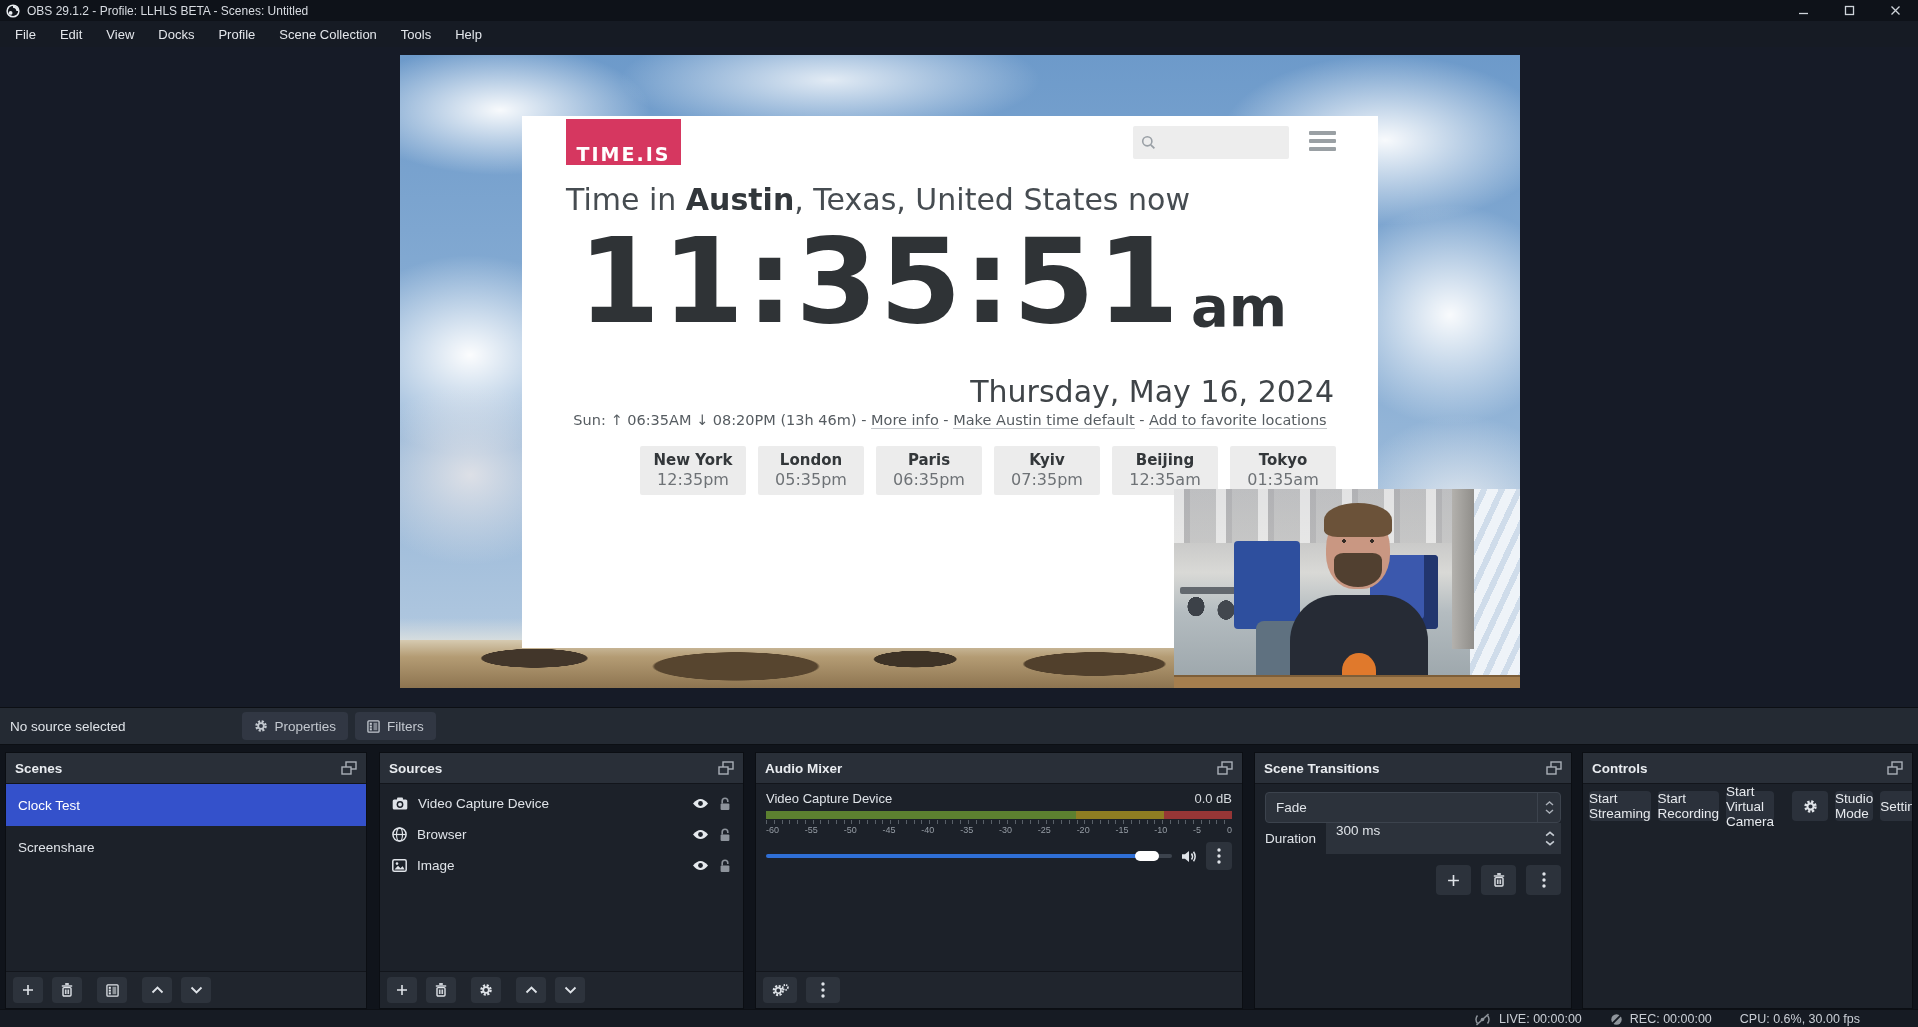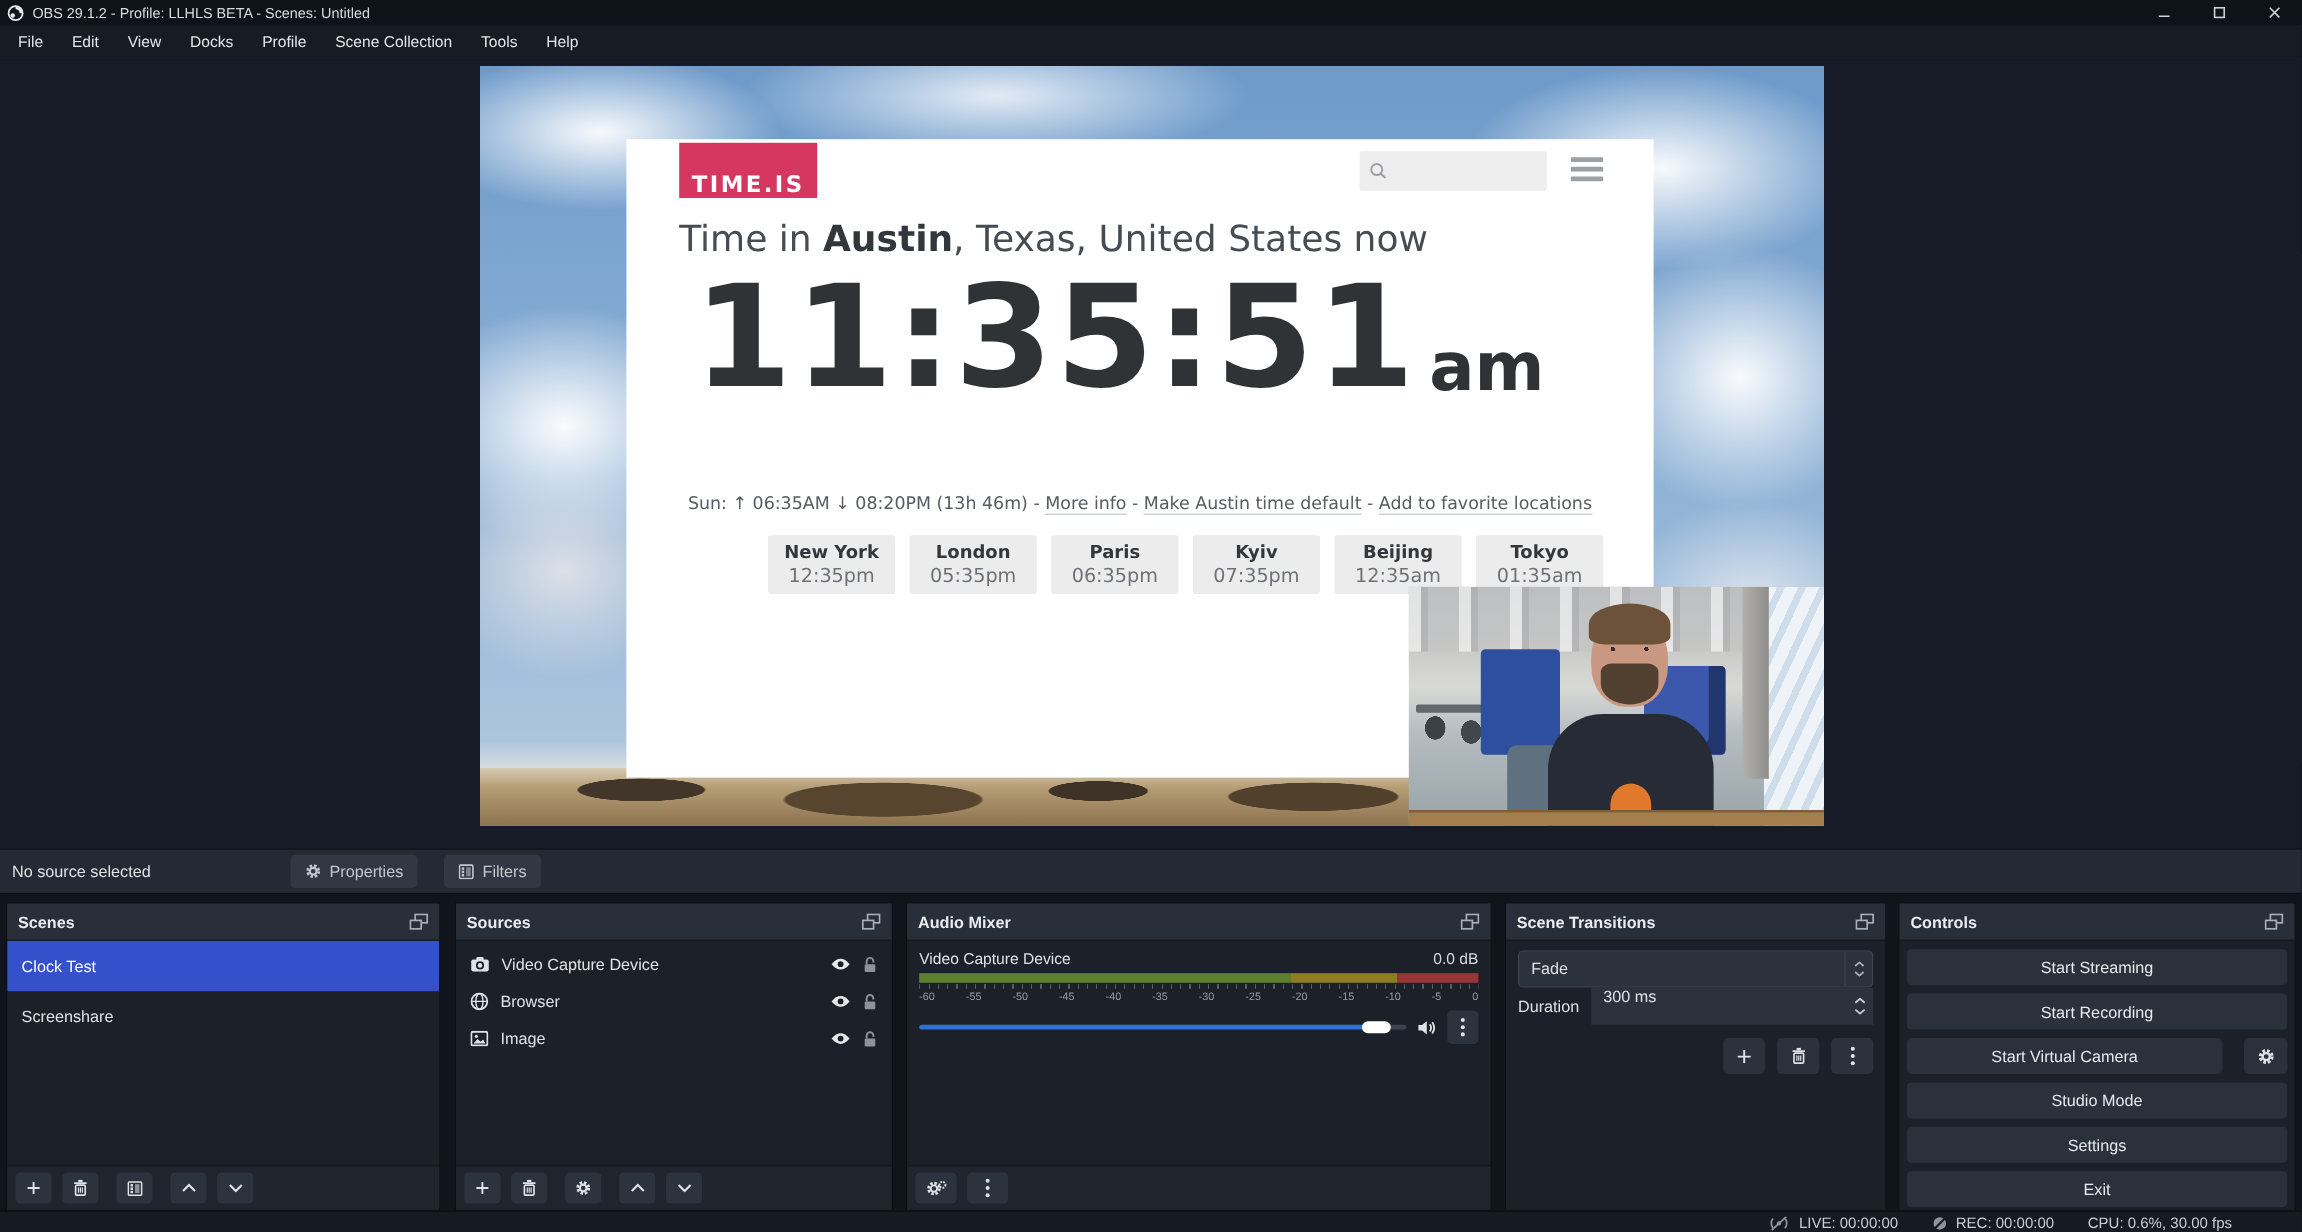--- a/index.html
+++ b/index.html
@@ -119,21 +119,21 @@
   .tr-spin{width:22px;align-self:stretch;border-left:1px solid #3c434d;display:flex;flex-direction:column;
            align-items:center;justify-content:center;gap:3px}
   .tr-durrow{display:flex;align-items:center;gap:10px;font-size:13.5px;color:#dfe3e8}
   .tr-spinbox{flex:1;height:31px;background:#2c323b;border-radius:0;display:flex;align-items:flex-start}
   .tr-spinbox .val{padding-left:10px;flex:1}
   .tr-btns{display:flex;justify-content:flex-end;gap:10px;margin-top:11px}
   .sq-btn{width:35px;height:30px;background:#2c323b;border-radius:4px;display:flex;
           align-items:center;justify-content:center}
 
   
-  .ctl-body{padding:7px 6px;display:flex;flex-direction:column;gap:7px}
+  .ctl-body{padding:7px 6px;display:flex;flex-direction:row;gap:7px}
   .ctl-btn{height:30px;background:#2b313b;border-radius:4px;display:flex;align-items:center;
            justify-content:center;font-size:13.5px;color:#e7eaee}
   .ctl-split{display:flex;gap:18px}
   .ctl-split .main{flex:1}
   .ctl-split .gear{width:36px}
 
   
   .statusbar{position:absolute;top:1009px;left:0;right:0;height:18px;background:#161b23;
              border-top:1px solid #0c0f14;display:flex;align-items:center;justify-content:flex-end;
              font-size:12.5px;color:#c9ced5;padding-right:58px;gap:7px}
@@ -230,20 +230,21 @@
           <div></div>
         </div>
 
       <div class="page-heading"><span>Time in </span><b>Austin</b><span>, Texas, United States now</span></div>
 
       <div class="bigtime">
         <span class="digits">11:35:51</span>
         <span class="ampm">am</span>
       </div>
 
+      <div class="page-date">Thursday, May 16, 2024</div>
 
       <div class="sun-line">
         <span>Sun: ↑ 06:35AM ↓ 08:20PM (13h 46m)</span><span> - </span><span class="lnk">More info</span><span> - </span><span class="lnk">Make Austin time default</span><span> - </span><span class="lnk">Add to favorite locations</span>
       </div>
 
       <div class="cities">
         <div class="city-box">
             <span class="cname">New York</span>
             <span class="ctime">12:35pm</span>
           </div>
@@ -294,21 +295,21 @@
   <span class="status">No source selected</span>
   <div class="sel-btn">
     <span>
         <svg width="14" height="14" viewBox="0 0 16 16">
           <circle cx="8" cy="8" r="5.2" fill="none" stroke="#c3c8cf" stroke-width="2.8" stroke-dasharray="2.4 1.7"></circle>
           <circle cx="8" cy="8" r="3.2" fill="none" stroke="#c3c8cf" stroke-width="2"></circle>
         </svg>
       </span>
     <span>Properties</span>
   </div>
-  <div class="sel-btn" style="margin-left:22px">
+  <div class="sel-btn" style="margin-left:7px">
     <span>
         <svg width="13" height="13" viewBox="0 0 14 14">
           <rect x="1" y="1" width="12" height="12" rx="1" fill="none" stroke="#c3c8cf" stroke-width="1.4"></rect>
           <rect x="3" y="3" width="2.2" height="2.2" fill="#c3c8cf"></rect>
           <rect x="3" y="6" width="2.2" height="2.2" fill="#c3c8cf"></rect>
           <rect x="3" y="9" width="2.2" height="2.2" fill="#c3c8cf"></rect>
           <rect x="7" y="3" width="4" height="8" fill="#c3c8cf" opacity=".55"></rect>
         </svg>
       </span>
     <span>Filters</span>

